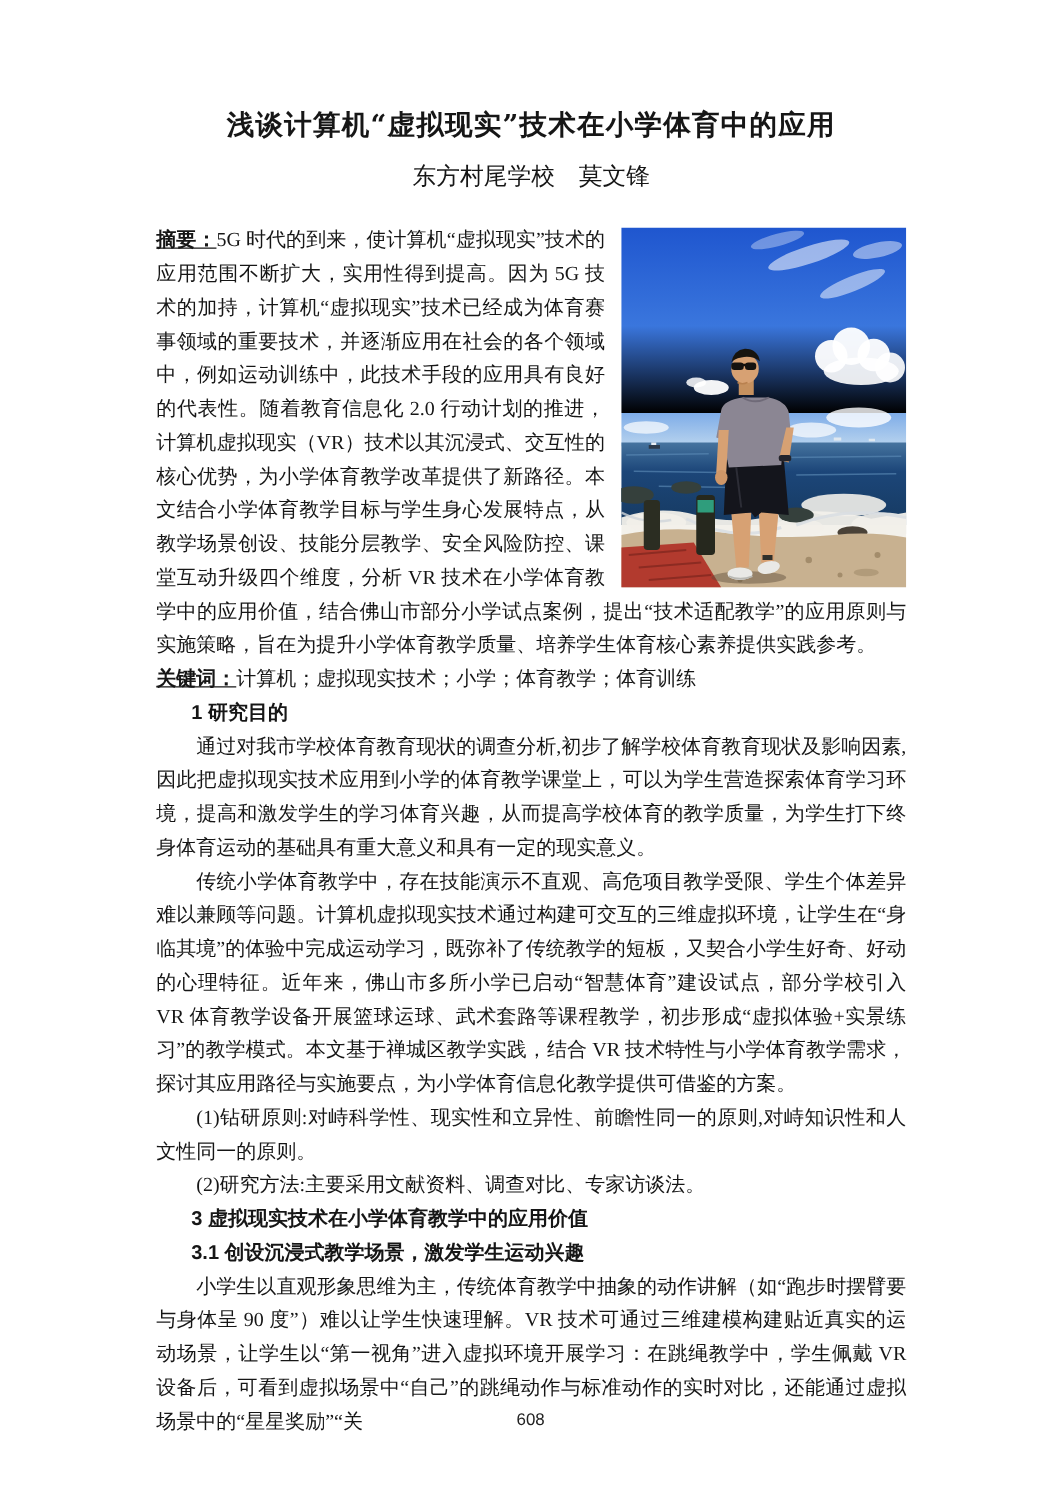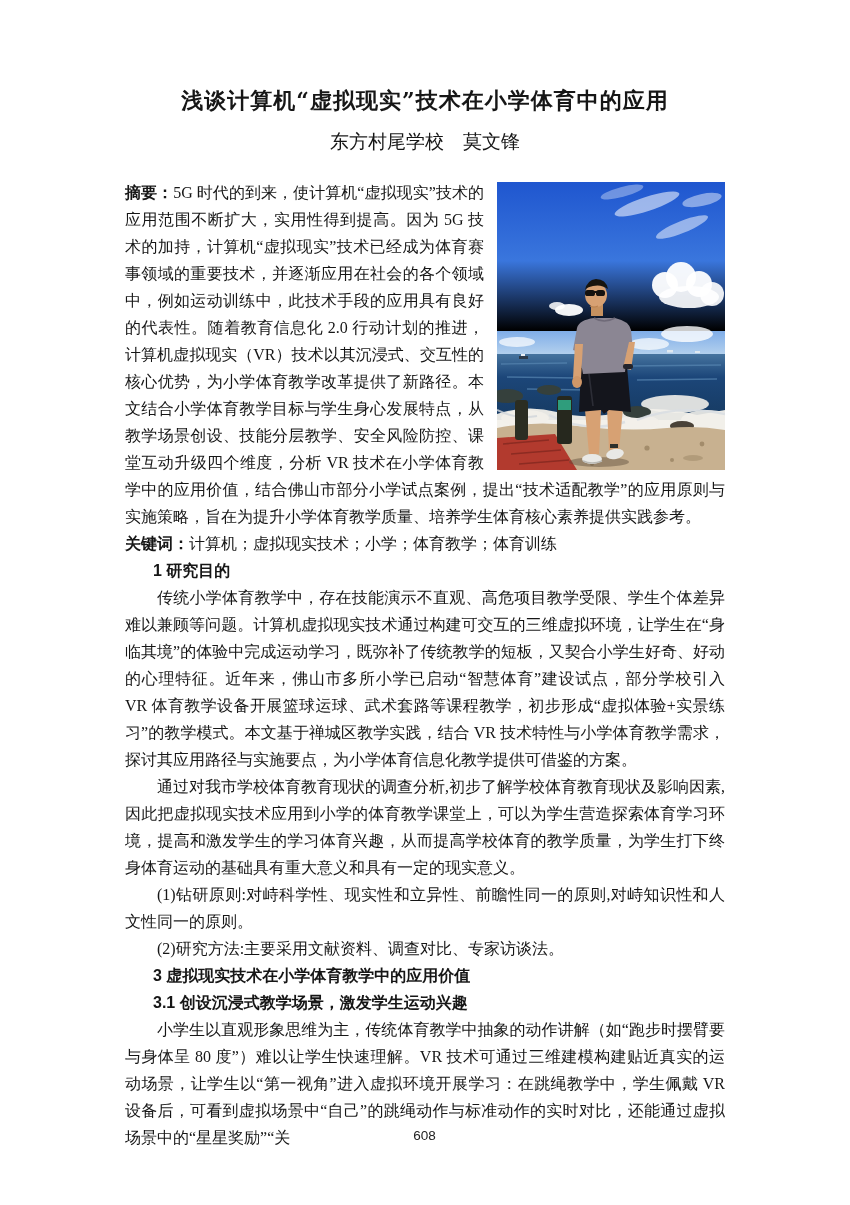--- a/index.html
+++ b/index.html
@@ -30,20 +30,21 @@
   .photo {
     float:right; width:228px; height:288px;
     margin:3px 0 4px 13px;
   }
   .photo svg { display:block; width:100%; height:100%; }
   .para { text-indent:2em; }
   .no-indent { text-indent:0; }
   .lead-label {
     font-weight:700;
     font-family:"Liberation Sans","DejaVu Sans",sans-serif;
+    text-decoration:underline;
   }
   .sec-heading {
     font-size:16px; line-height:27px; font-weight:700;
     font-family:"Liberation Sans","DejaVu Sans",sans-serif;
     margin-left:28px;
   }
   .page-number {
     position:absolute; left:0; right:1px; bottom:62px;
     text-align:center; font-size:13.5px; color:#222;
     font-family:"Liberation Sans","DejaVu Sans",sans-serif;
@@ -186,26 +187,26 @@
           <path d="M93 124 Q97 126 101 124" stroke="#b9814f" stroke-width="1.2" fill="none"></path>
         </g>
       </svg>
     </figure>
 
     <p class="para no-indent"><span class="lead-label">摘要：</span><span>5G 时代的到来，使计算机“虚拟现实”技术的应用范围不断扩大，实用性得到提高。因为 5G 技术的加持，计算机“虚拟现实”技术已经成为体育赛事领域的重要技术，并逐渐应用在社会的各个领域中，例如运动训练中，此技术手段的应用具有良好的代表性。随着教育信息化 2.0 行动计划的推进，计算机虚拟现实（VR）技术以其沉浸式、交互性的核心优势，为小学体育教学改革提供了新路径。本文结合小学体育教学目标与学生身心发展特点，从教学场景创设、技能分层教学、安全风险防控、课堂互动升级四个维度，分析 VR 技术在小学体育教学中的应用价值，结合佛山市部分小学试点案例，提出“技术适配教学”的应用原则与实施策略，旨在为提升小学体育教学质量、培养学生体育核心素养提供实践参考。</span></p>
 
     <p class="para no-indent"><span class="lead-label">关键词：</span><span>计算机；虚拟现实技术；小学；体育教学；体育训练</span></p>
 
     <h2 class="sec-heading">1 研究目的</h2>
+    <p class="para">通过对我市学校体育教育现状的调查分析,初步了解学校体育教育现状及影响因素,因此把虚拟现实技术应用到小学的体育教学课堂上，可以为学生营造探索体育学习环境，提高和激发学生的学习体育兴趣，从而提高学校体育的教学质量，为学生打下终身体育运动的基础具有重大意义和具有一定的现实意义。</p>
     <p class="para">传统小学体育教学中，存在技能演示不直观、高危项目教学受限、学生个体差异难以兼顾等问题。计算机虚拟现实技术通过构建可交互的三维虚拟环境，让学生在“身临其境”的体验中完成运动学习，既弥补了传统教学的短板，又契合小学生好奇、好动的心理特征。近年来，佛山市多所小学已启动“智慧体育”建设试点，部分学校引入 VR 体育教学设备开展篮球运球、武术套路等课程教学，初步形成“虚拟体验+实景练习”的教学模式。本文基于禅城区教学实践，结合 VR 技术特性与小学体育教学需求，探讨其应用路径与实施要点，为小学体育信息化教学提供可借鉴的方案。</p>
-    <p class="para">通过对我市学校体育教育现状的调查分析,初步了解学校体育教育现状及影响因素,因此把虚拟现实技术应用到小学的体育教学课堂上，可以为学生营造探索体育学习环境，提高和激发学生的学习体育兴趣，从而提高学校体育的教学质量，为学生打下终身体育运动的基础具有重大意义和具有一定的现实意义。</p>
 
     <p class="para">(1)钻研原则:对峙科学性、现实性和立异性、前瞻性同一的原则,对峙知识性和人文性同一的原则。</p>
     <p class="para">(2)研究方法:主要采用文献资料、调查对比、专家访谈法。</p>
 
     <h2 class="sec-heading">3 虚拟现实技术在小学体育教学中的应用价值</h2>
     <h3 class="sec-heading">3.1 创设沉浸式教学场景，激发学生运动兴趣</h3>
-    <p class="para">小学生以直观形象思维为主，传统体育教学中抽象的动作讲解（如“跑步时摆臂要与身体呈 80 度”）难以让学生快速理解。VR 技术可通过三维建模构建贴近真实的运动场景，让学生以“第一视角”进入虚拟环境开展学习：在跳绳教学中，学生佩戴 VR 设备后，可看到虚拟场景中“自己”的跳绳动作与标准动作的实时对比，还能通过虚拟场景中的“星星奖励”“关</p>
+    <p class="para">小学生以直观形象思维为主，传统体育教学中抽象的动作讲解（如“跑步时摆臂要与身体呈 90 度”）难以让学生快速理解。VR 技术可通过三维建模构建贴近真实的运动场景，让学生以“第一视角”进入虚拟环境开展学习：在跳绳教学中，学生佩戴 VR 设备后，可看到虚拟场景中“自己”的跳绳动作与标准动作的实时对比，还能通过虚拟场景中的“星星奖励”“关</p>
 
   </div>
 
   <div class="page-number">608</div>
 </div>
 
 </body></html>

